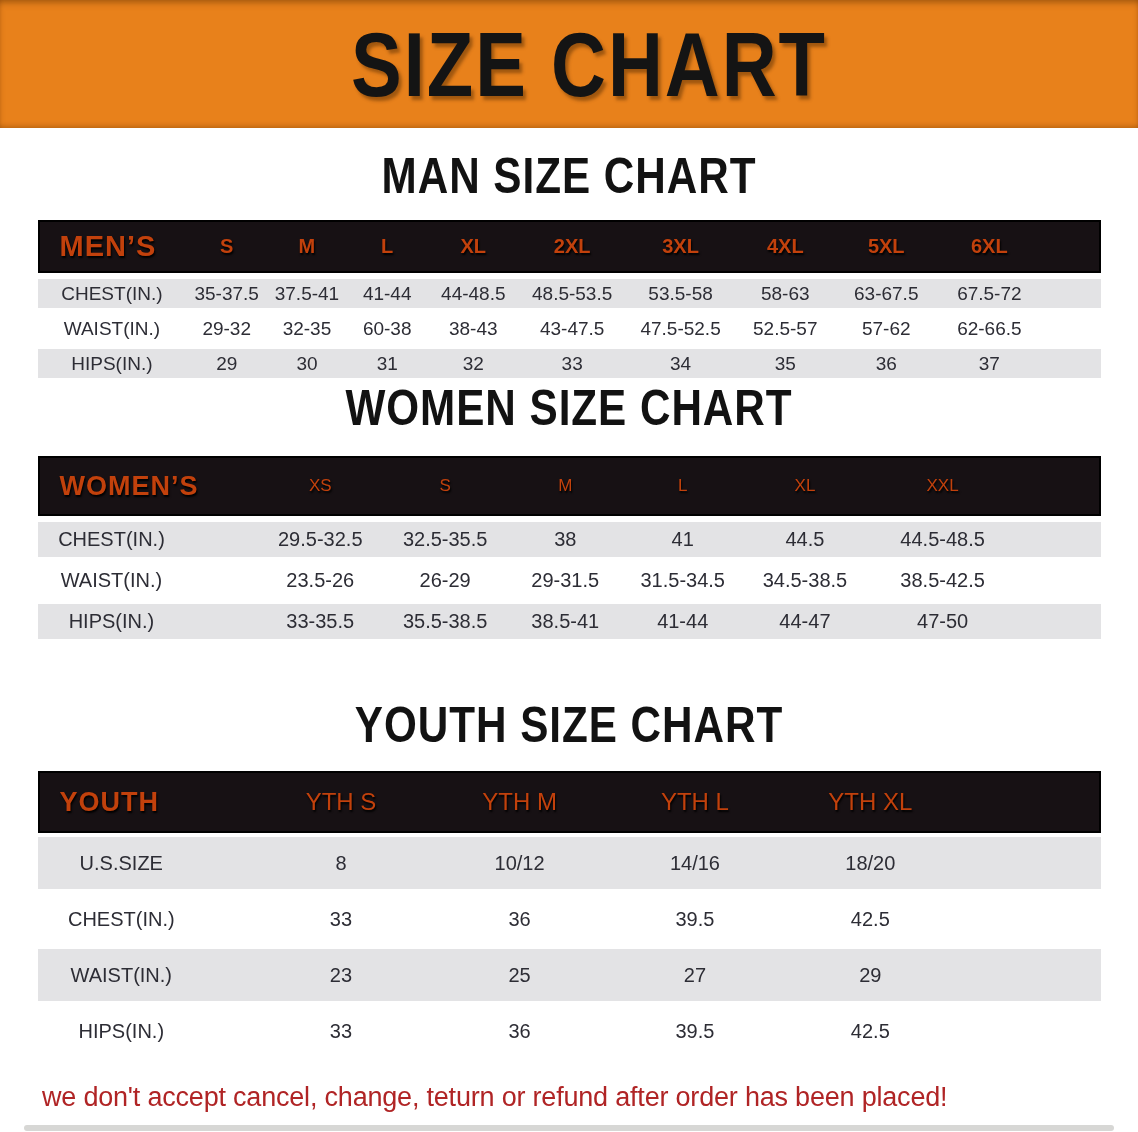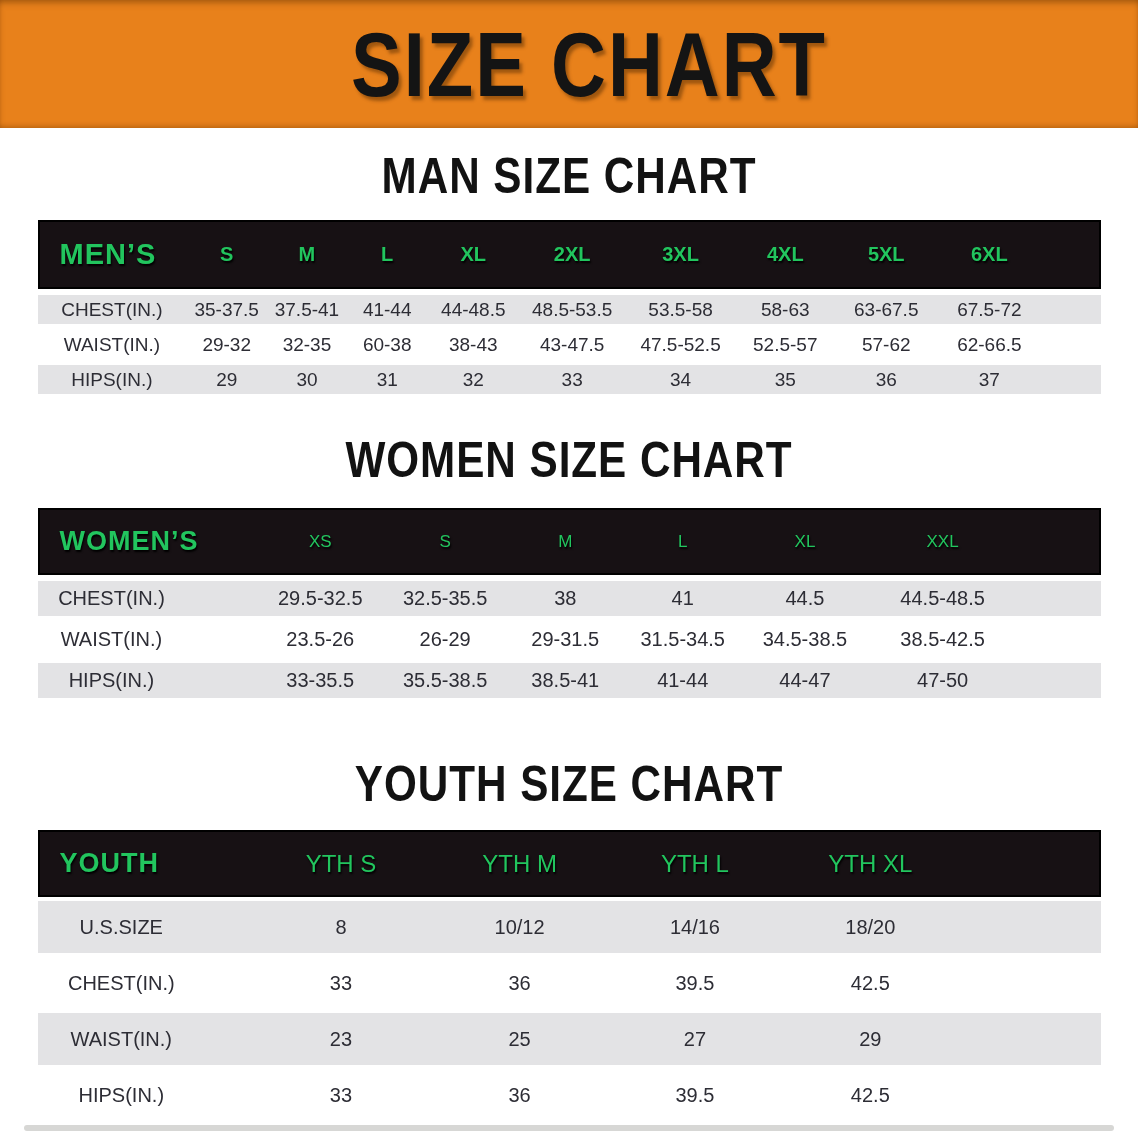--- a/index.html
+++ b/index.html
@@ -37,45 +37,45 @@
     margin: 0;
     font-size: 44px; font-weight: bold;
     letter-spacing: 1px;
     color: #121212;
     line-height: 48px;
     transform: scale(0.96, 1.15);
     transform-origin: center;
     white-space: nowrap;
   }
   .section-0 { margin-top: 24px; }
-  .section-1 { margin-top: 36px; }
+  .section-1 { }
   .section-2 { margin-top: 56px; }
 
   
   .size-table {
     width: 1063px;
     margin: 0 auto;
     border-collapse: separate;
     table-layout: fixed;
     color: #2d2d35;
   }
   .section-0 .size-table { margin-top: 14px; border-spacing: 0 6px; font-size: 19px; }
   .section-1 .size-table { margin-top: 18px; border-spacing: 0 6px; font-size: 20px; }
   .section-2 .size-table { margin-top: 18px; border-spacing: 0 4px; font-size: 20px; }
 
   .size-table thead th {
     background: var(--band-bg, #171114);
-    color: #22c55e;
+    color: #c2410c;
     text-align: center;
     vertical-align: middle;
     font-weight: normal;
     text-shadow: 1px 2px 2px #000000;
     border-top: 2px solid #000;
     border-bottom: 2px solid #000;
-    padding: 16px;
+    padding: 8px;
   }
   .size-table thead th:first-child { border-left: 2px solid #000; }
   .size-table thead th:last-child  { border-right: 2px solid #000; }
 
   .section-0 thead th { height: 42px; font-size: 20px; font-weight: bold; }
   .section-1 thead th { height: 60px; font-size: 17px; }
   .section-2 thead th { height: 62px; font-size: 24px; }
 
   .size-table th.tbl-label {
     text-align: left;
@@ -318,17 +318,18 @@
             <td>36</td>
             <td>39.5</td>
             <td>42.5</td>
             <td></td>
           </tr>
         </tbody>
     </table>
   </section>
 
   <footer class="disclaimer">
+    <p>we don't accept cancel, change, teturn or refund after order has been placed!</p>
   </footer>
 
   <div class="bottom-strip"></div>
 
 </div>
 
 </body></html>

